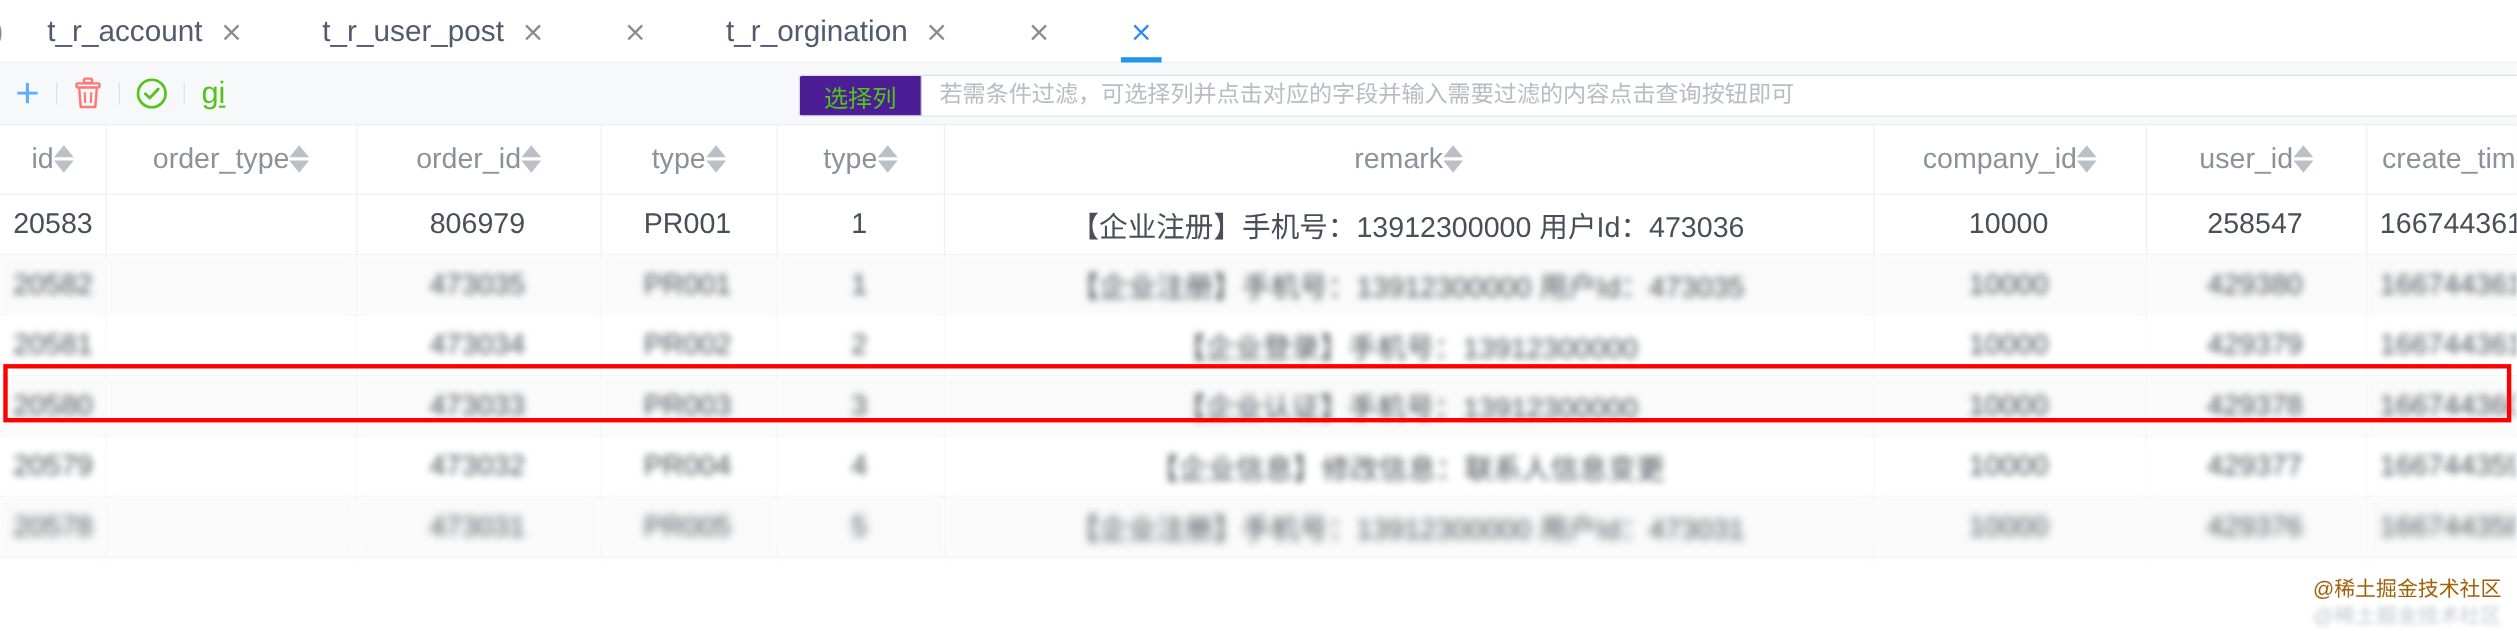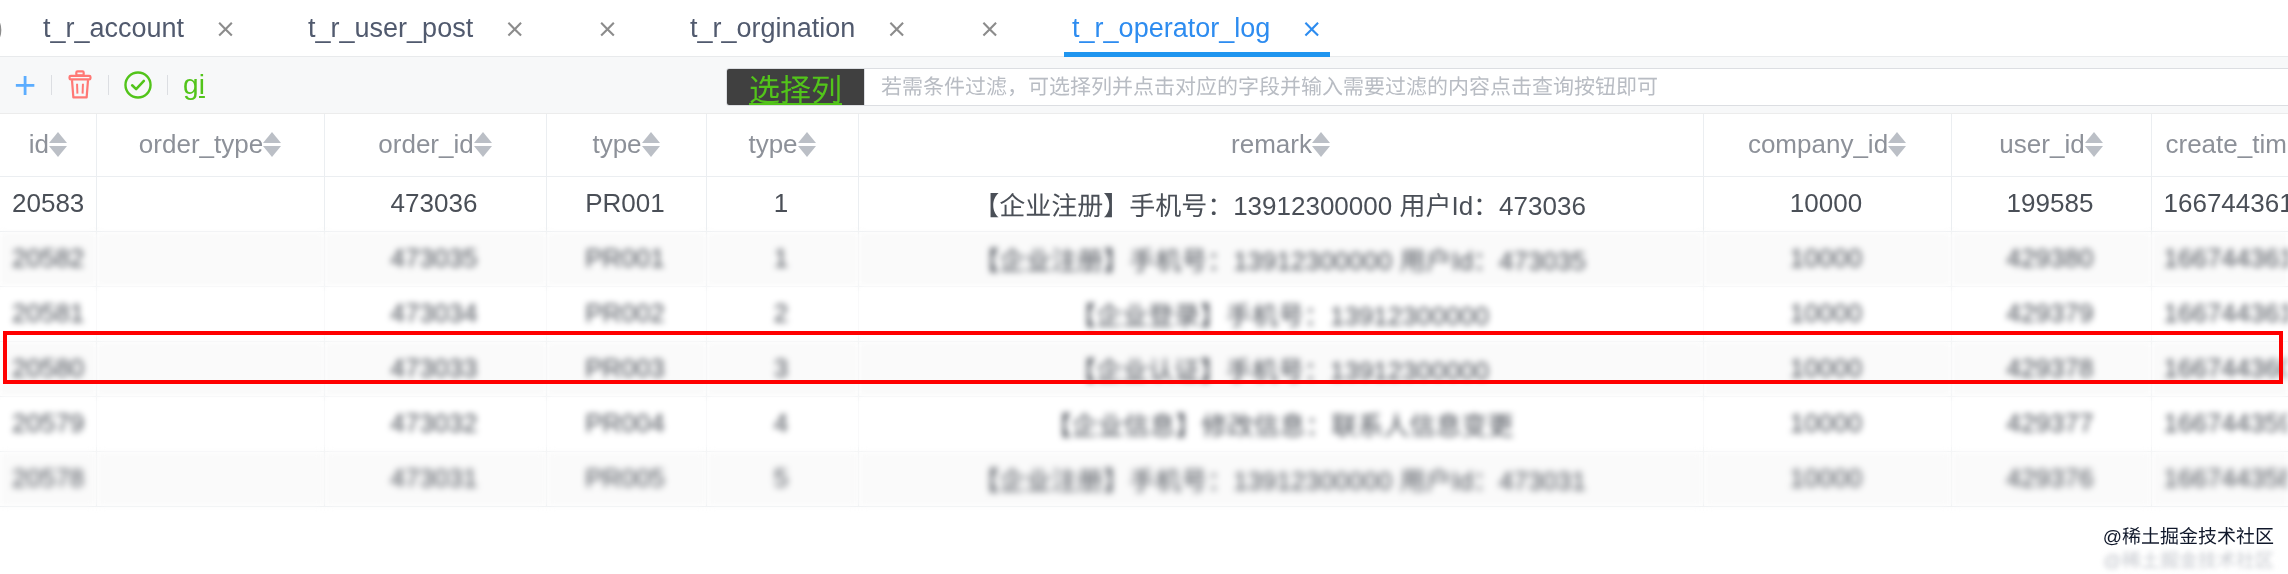--- a/index.html
+++ b/index.html
@@ -31,21 +31,21 @@
   .tab-edge {
     color: #8c8c8c;
     font-size: 27px;
     padding: 0 4px 0 0px;
     margin-left: -6px;
     line-height: 1;
   }
   .tab {
     display: inline-flex;
     align-items: center;
-    gap: 31px;
+    gap: 16px;
     height: 57px;
     padding: 0 36px;
     font-size: 27px;
     color: #515a6e;
     cursor: pointer;
     position: relative;
   }
   .tab .tab-close {
     font-size: 25px;
     color: #8c8c8c;
@@ -101,27 +101,26 @@
     height: 38px;
     border: 1px solid #dcdee2;
     border-radius: 3px;
     background: #ffffff;
     overflow: hidden;
   }
   .filter-btn {
     display: flex;
     align-items: center;
     padding: 0 22px;
-    background: #404040;
+    background: #4c1d95;
     border-right: 1px solid #dcdee2;
     color: #52c41a;
-    font-size: 31px;
+    font-size: 22px;
     cursor: pointer;
     white-space: nowrap;
-    text-decoration: underline;
   }
   .filter-input {
     border: 0;
     outline: 0;
     padding: 0 16px;
     width: 1480px;
     font-size: 21px;
     color: #515a6e;
     background: #ffffff;
     font-family: "Liberation Sans", "DejaVu Sans", sans-serif;
@@ -197,21 +196,21 @@
 
   
   .blur td { color: #5a5f66; filter: blur(3.4px); }
   .blur-strong td { filter: blur(3.8px); }
 
   .watermark {
     position: absolute;
     right: 14px;
     bottom: 26px;
     font-size: 19px;
-    color: #0f172a;
+    color: #a16207;
     z-index: 8;
   }
   .watermark2 {
     position: absolute;
     right: 14px;
     bottom: 2px;
     font-size: 19px;
     color: #c6c9cf;
     filter: blur(2.5px);
     z-index: 8;
@@ -242,21 +241,20 @@
     <div class="tab">
       <span>t_r_orgination</span>
       <span class="tab-close">×</span>
     </div>
 
     <div class="tab">
       <span class="tab-close">×</span>
     </div>
 
     <div class="tab active">
-      <span>t_r_operator_log</span>
       <span class="tab-close">×</span>
     </div>
   </div>
 
   <div class="toolbar">
 
     <div class="tb-btn tb-plus">+</div>
     <div class="tb-sep"></div>
 
     <div class="tb-btn">
@@ -370,26 +368,26 @@
             <span>create_time</span>
 
           </span></th>
         </tr>
       </thead>
 
       <tbody>
         <tr class="highlight">
           <td>20583</td>
           <td></td>
-          <td>473036</td>
+          <td>806979</td>
           <td>PR001</td>
           <td>1</td>
           <td class="col-remark">【企业注册】手机号：13912300000 用户Id：473036</td>
           <td>10000</td>
-          <td>199585</td>
+          <td>258547</td>
           <td>1667443614908</td>
         </tr>
 
         <tr class="alt blur">
           <td>20582</td>
           <td></td>
           <td>473035</td>
           <td>PR001</td>
           <td>1</td>
           <td class="col-remark">【企业注册】手机号：13912300000 用户Id：473035</td>

